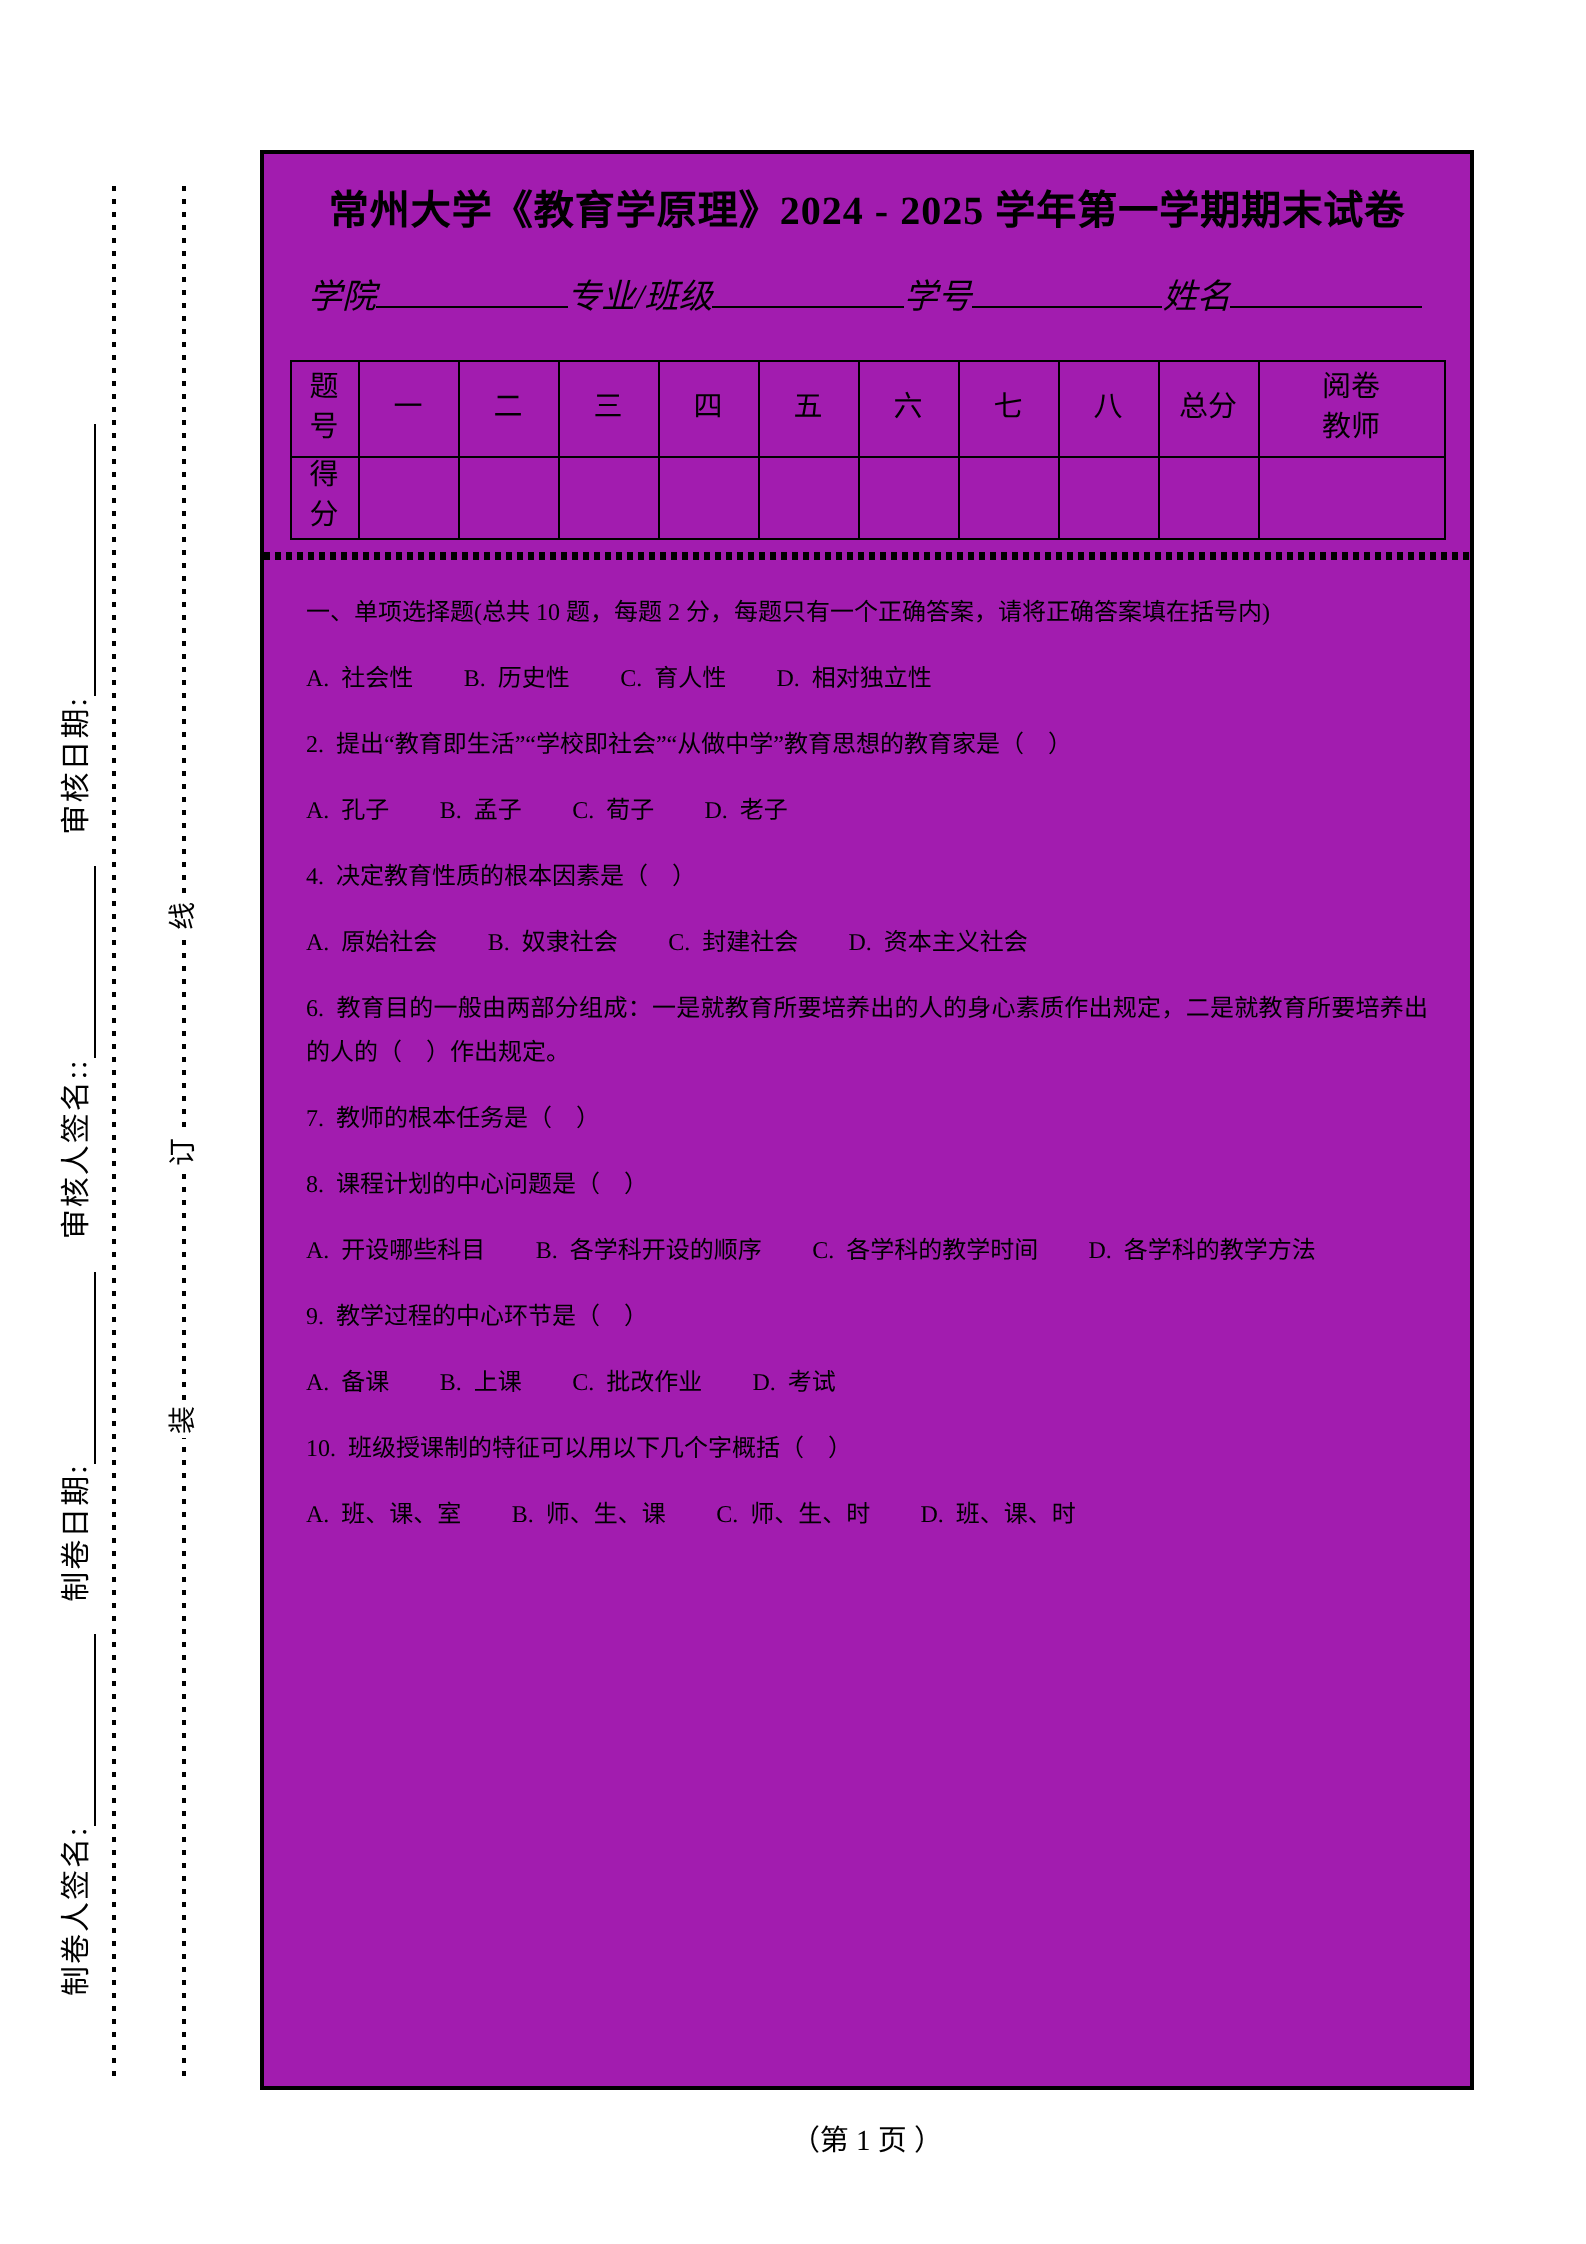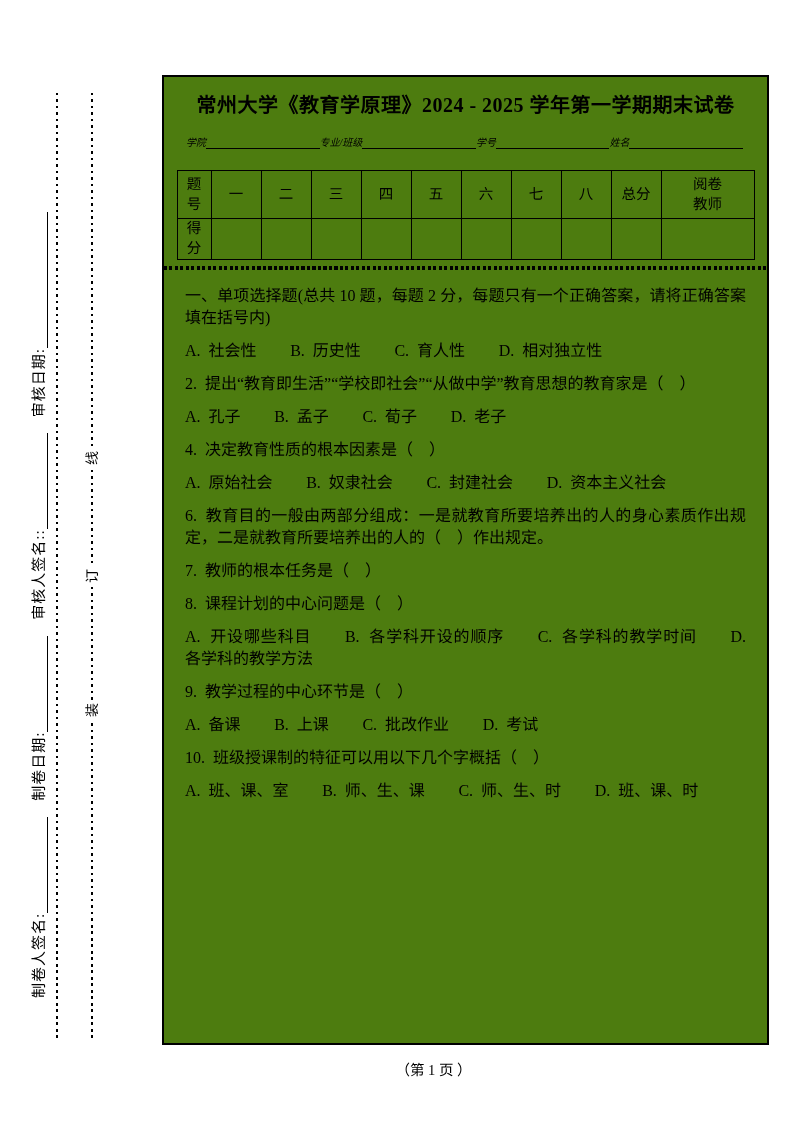--- a/index.html
+++ b/index.html
@@ -34,50 +34,50 @@
     transform:rotate(-90deg);
     background:#fff; font-size:14px; line-height:1;
     padding:5px 1px; text-align:center; z-index:2;
   }
   .bc-0 { top:446px; } .bc-1 { top:564px; } .bc-2 { top:698px; }
 
   
   .paper {
     position:absolute; left:130px; top:75px;
     width:607px; height:970px; box-sizing:border-box;
-    border:2px solid #000; background:#4d7c0f;margin-left:32px;
+    border:2px solid #000; background:#a21caf;
   }
   .exam-title {
     margin:12px 6px 0; text-align:center;
     font-size:20px; font-weight:bold; letter-spacing:0.5px;
   }
   .info-line {
-    display:flex; align-items:flex-end;
-    margin:16px 24px 0 22px; font-size:10px;
+    display:flex; align-items:flex-start;
+    margin:16px 24px 0 22px; font-size:17px;
   }
   .info-label { white-space:nowrap; font-style:italic; }
   .info-fill { flex:1; border-bottom:1px solid #000; height:1.1em; min-width:70px; }
 
   table.score {
     margin:21px auto 0; border-collapse:collapse; table-layout:fixed;
     width:577px; font-size:14.5px;
   }
   table.score td {
     border:1.5px solid #000; text-align:center; vertical-align:middle;
     padding:0; white-space:pre-line; line-height:1.35; overflow:hidden;
   }
   tr.score-head td { height:47px; }
   tr.score-row  td { height:40px; }
 
   .dotted-sep {
     margin-top:6px; height:4px; width:100%;
     background:repeating-linear-gradient(90deg,#000 0 3px,transparent 3px 5.5px);
   }
 
-  .content { padding:0 21px; font-size:16px; }
+  .content { padding:0 21px; font-size:12px; }
   .content p {
     margin:11px 0; line-height:22px;
     white-space:pre-wrap; text-align:justify;
   }
   p.section-heading { margin:15px 0 11px; }
   .option:not(:first-child) { margin-left:2.1em; }
 
   .page-footer {
     position:absolute; left:130px; top:1058px; width:607px;
     text-align:center; font-weight:normal; font-size:14.5px;

